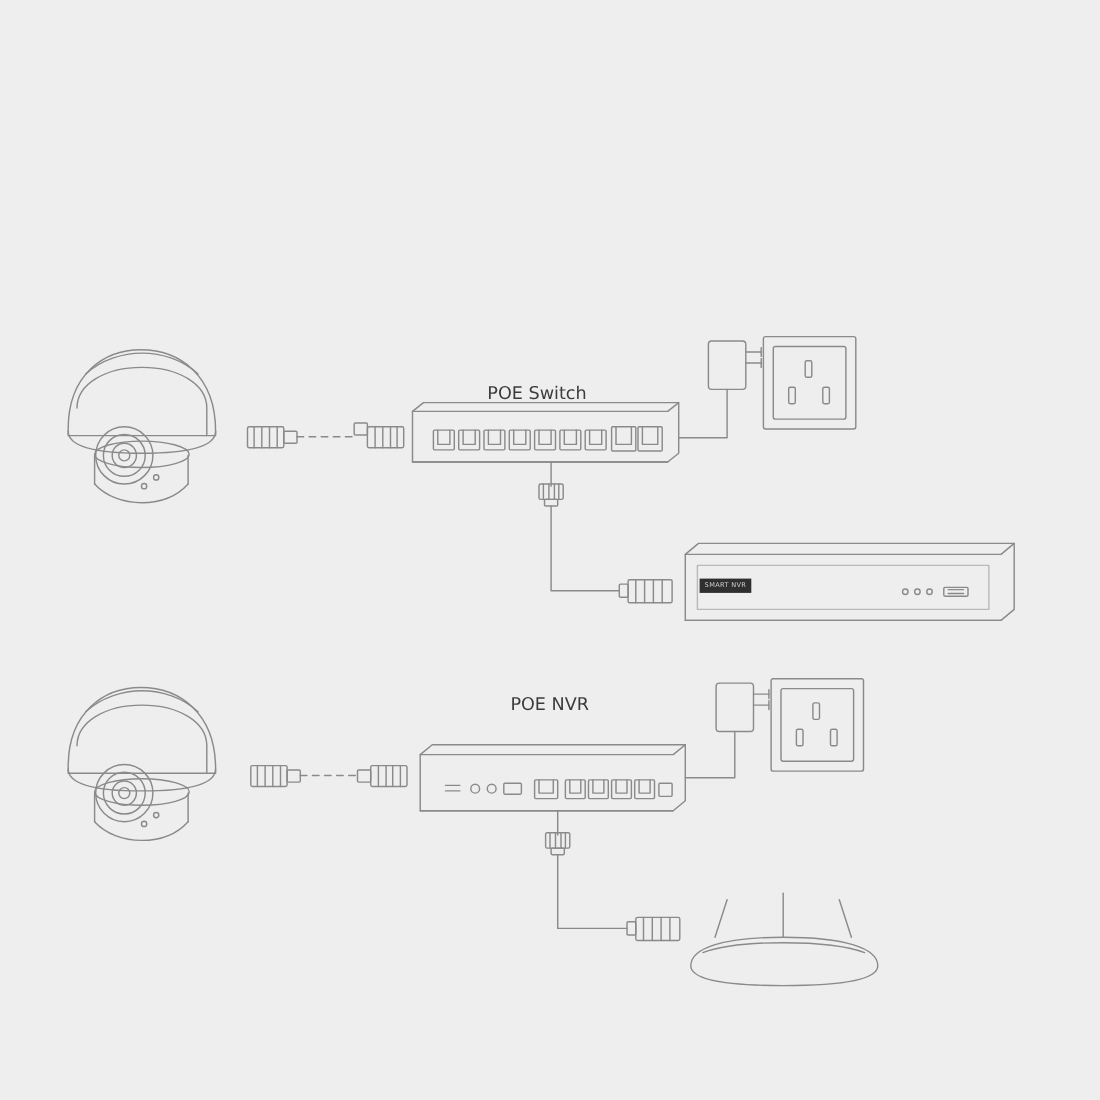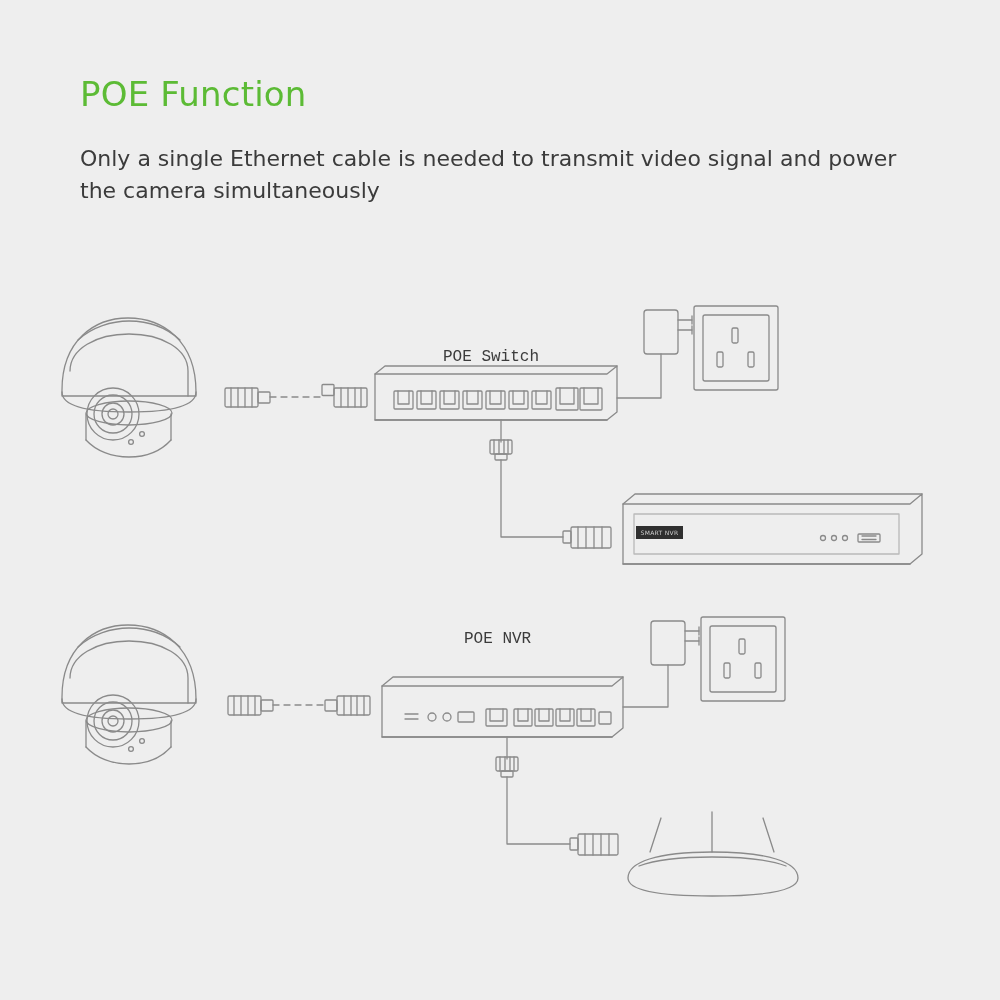--- a/index.html
+++ b/index.html
@@ -44,21 +44,20 @@
     left: 0;
     top: 0;
     width: 1000px;
     height: 1000px;
   }
   .label {
     position: absolute;
     font-size: 16px;
     color: #3b3b3b;
     white-space: nowrap;
-    font-family: Liberation Mono, monospace;
   }
   #label-poe-switch { left: 443px; top: 348px; }
   #label-poe-nvr { left: 464px; top: 630px; }
   .nvr-badge {
     position: absolute;
     left: 636px;
     top: 526px;
     width: 47px;
     height: 13px;
     background: #2f2f2f;
@@ -68,22 +67,20 @@
     text-align: center;
     letter-spacing: 0.3px;
     font-family: "DejaVu Sans", "Liberation Sans", sans-serif;
   }
 </style>
 </head>
 <body>
 
 <div class="page">
 
-  <div class="title">POE Function</div>
-  <div class="subtitle">Only a single Ethernet cable is needed to transmit video signal and power the camera simultaneously</div>
 
   <svg class="diagram" viewBox="0 0 1000 1000">
     <g fill="none" stroke="#8a8a8a" stroke-width="1.3" stroke-linejoin="round" stroke-linecap="round">
 
       <g>
         <path d="M62,390 C62,340 95,318 128,318 C163,318 196,341 196,392 L196,396 L62,396 Z"></path>
         <path d="M62,392 C62,404 80,412 129,412 C178,412 196,404 196,392"></path>
         <path d="M78,340 C92,327 112,321 129,321 C147,321 166,327 180,340"></path>
         <path d="M70,371 C70,349 96,334 129,334 C162,334 188,349 188,371 L188,396"></path>
         <ellipse cx="129" cy="413" rx="43" ry="12"></ellipse>

